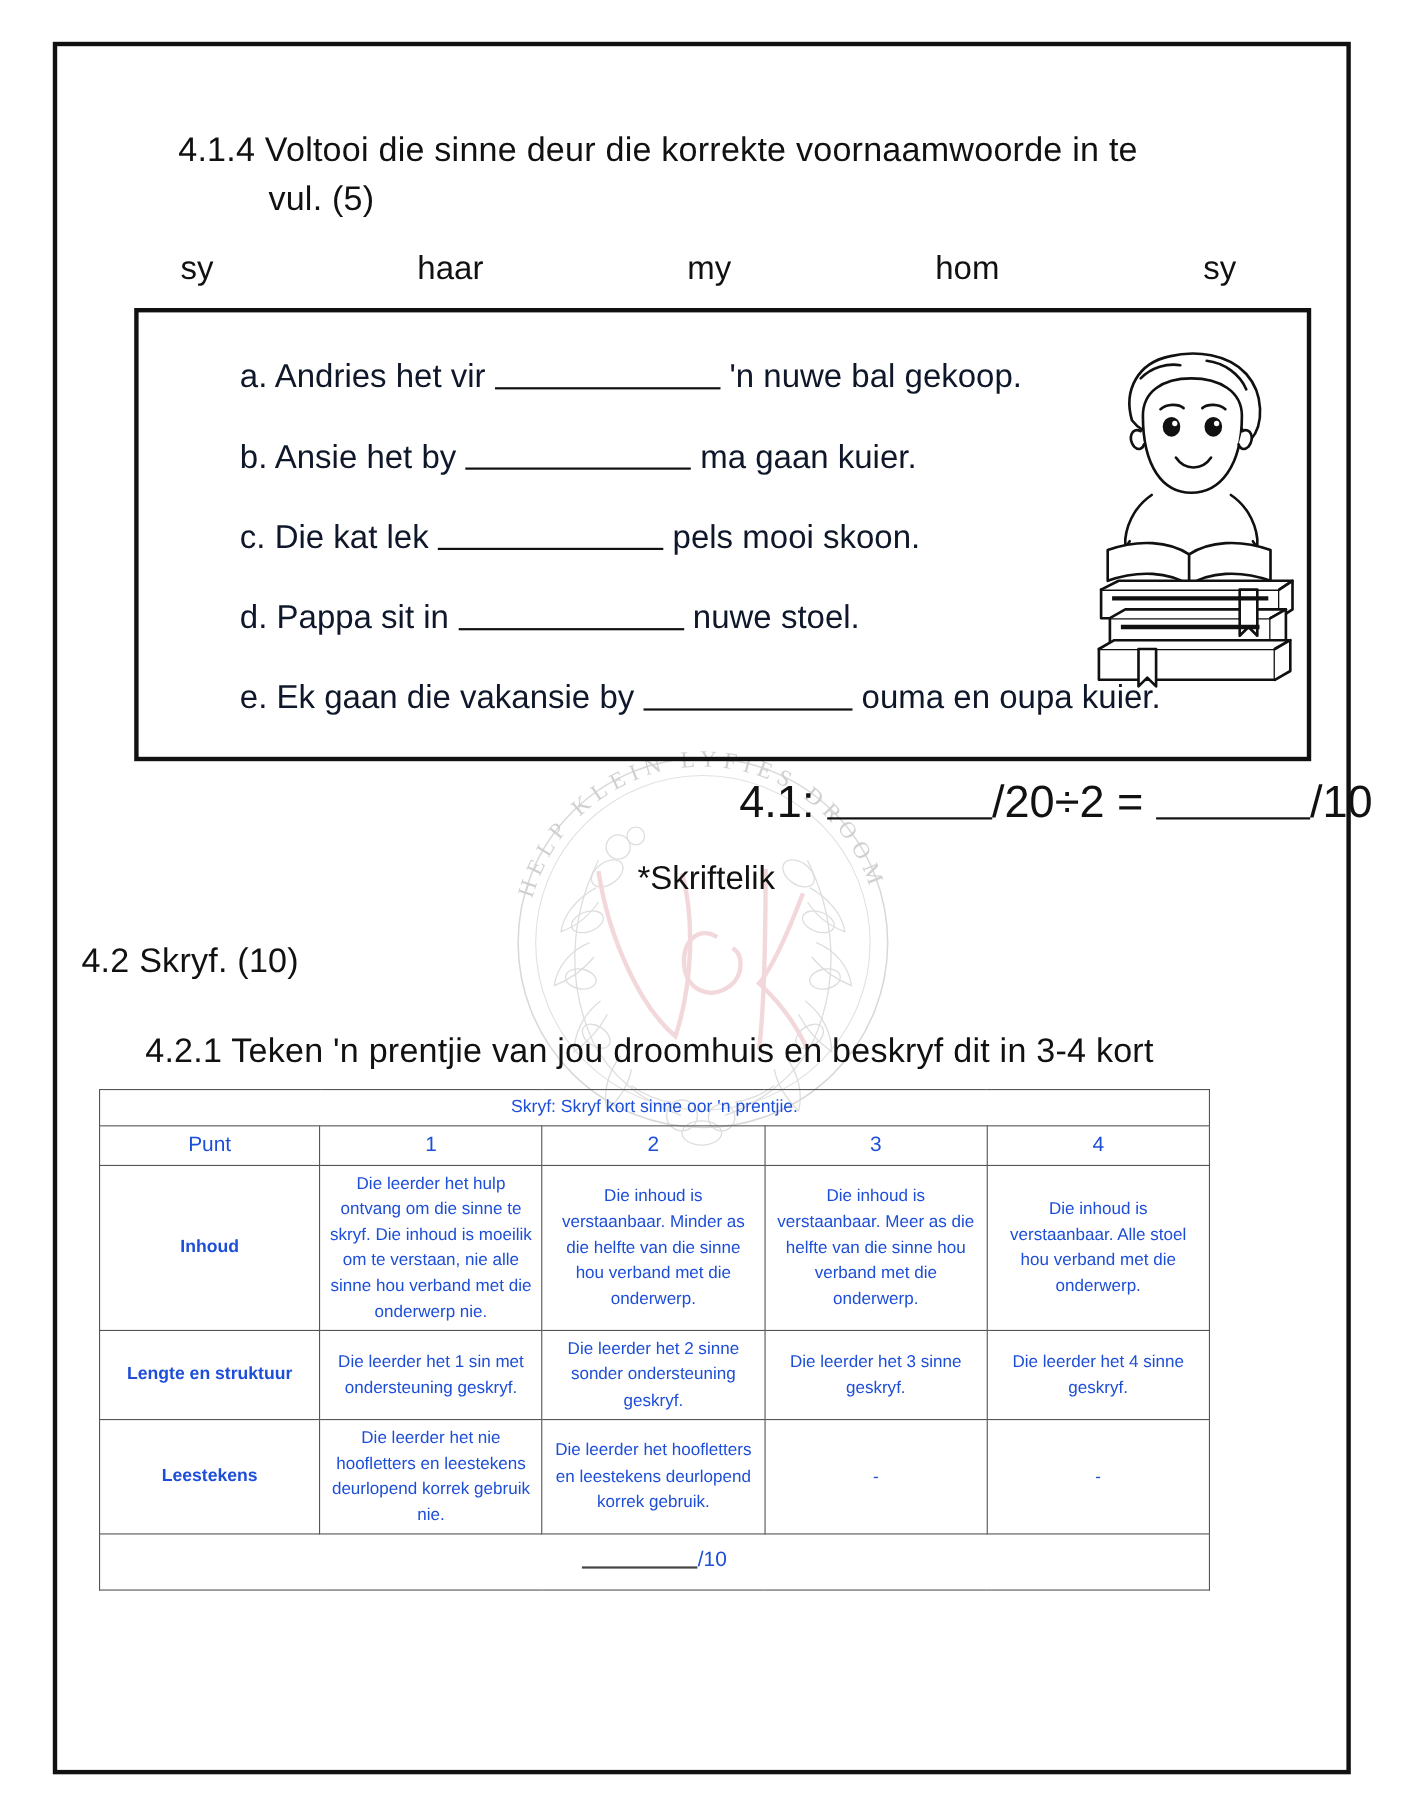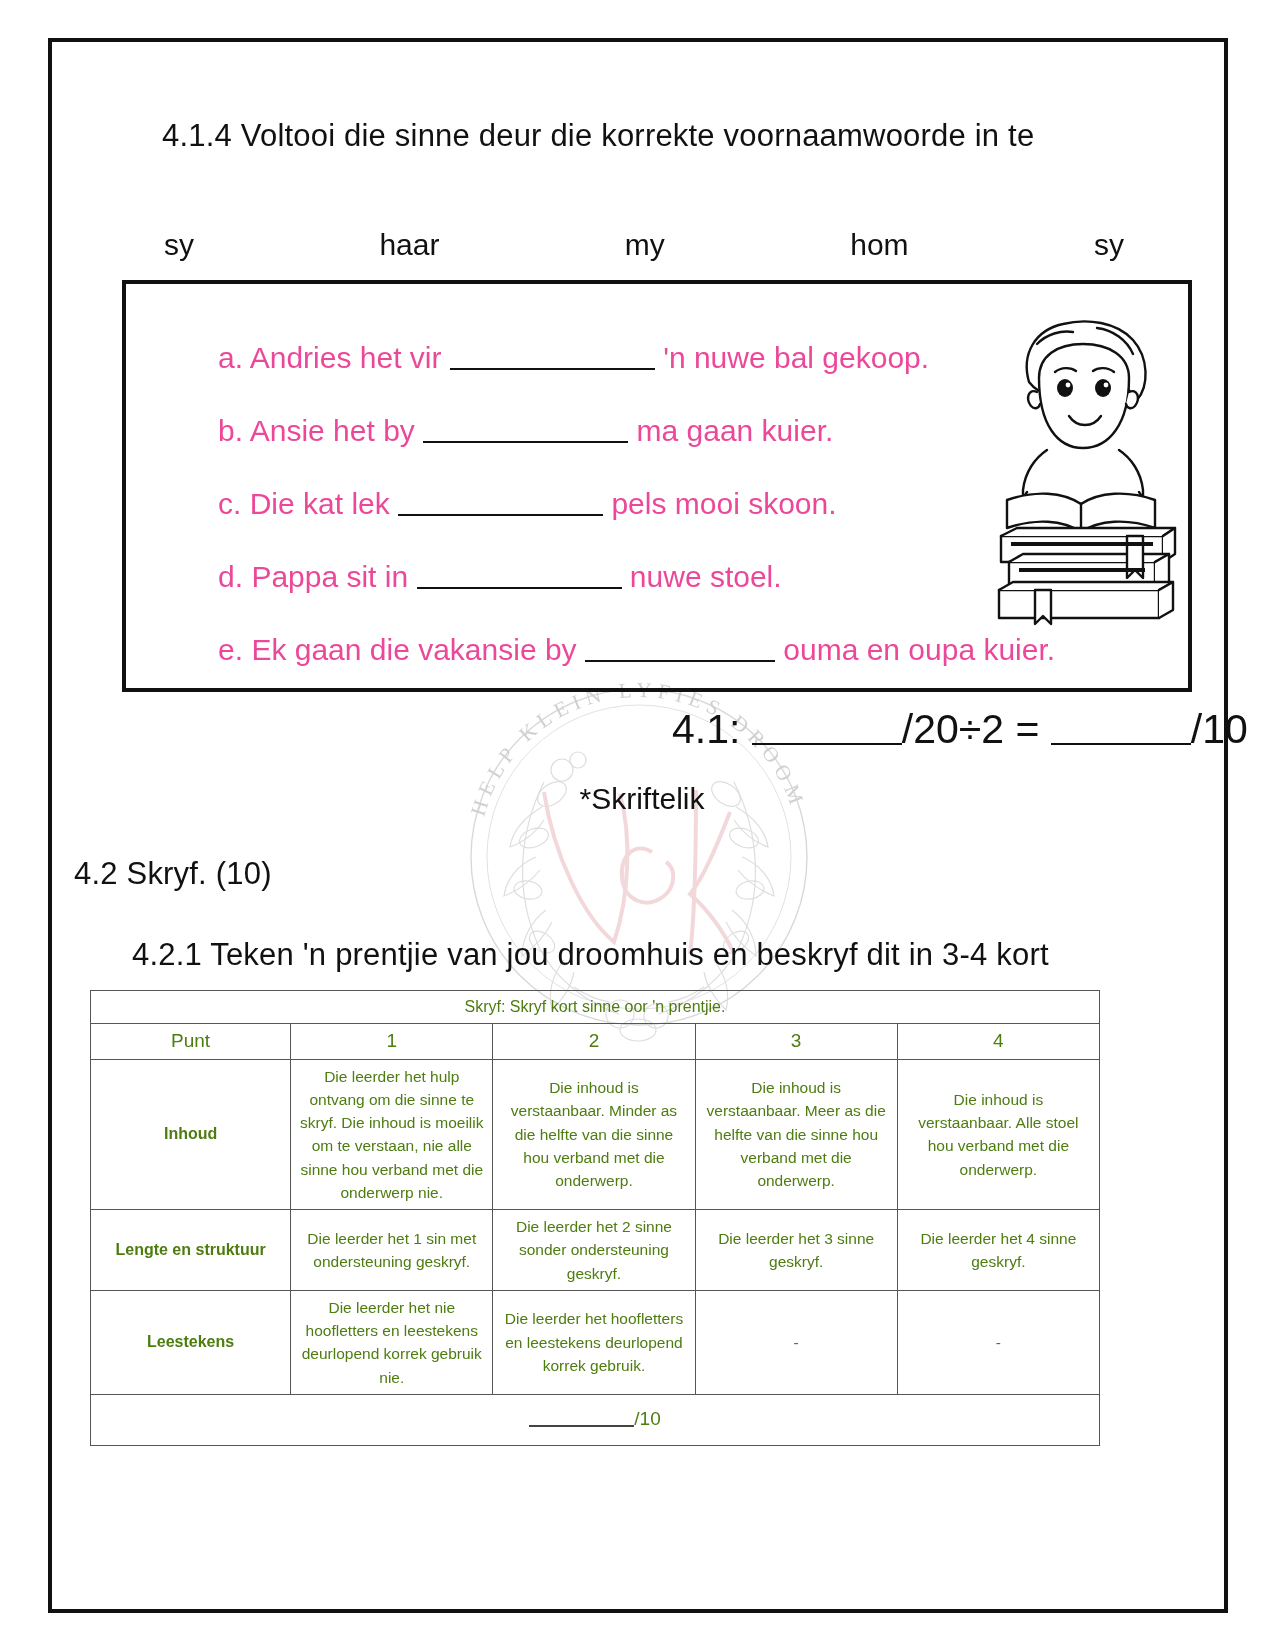--- a/index.html
+++ b/index.html
@@ -59,24 +59,23 @@
     position: absolute;
     left: 70px; top: 238px;
     width: 1070px; height: 412px;
     border: 4px solid #111;
     background: transparent;
     z-index: 3;
   }
   .sentence {
     position: absolute;
     font-size: 30px;
-    color: #ec4899;
+    color: #0f172a;
     white-space: nowrap;
     left: 92px;
-    margin-top: 16px;
   }
   .blank {
     display: inline-block;
     border-bottom: 2.5px solid #111;
     height: 1em;
     vertical-align: -2px;
   }
   .b-lg { width: 205px; }
   .b-md { width: 190px; }
 
@@ -126,21 +125,21 @@
   .rubric {
     position: absolute;
     left: 38px; top: 948px;
     width: 1010px;
     border-collapse: collapse;
     table-layout: fixed;
   }
   .rubric td, .rubric th {
     border: 1.5px solid #555;
     font-size: 15.5px;
-    color: #4d7c0f;
+    color: #1d4ed8;
     text-align: center;
     vertical-align: middle;
     padding: 5px 7px;
     line-height: 1.5;
     font-weight: 400;
   }
   .rubric .title-row td { font-size: 16px; padding: 4px; }
   .rubric .num-row td { font-size: 19px; padding: 3px; margin-top: 40px; }
   .rubric .crit { font-weight: bold; font-size: 16px; }
   .rubric col.c0 { width: 200px; }
@@ -218,20 +217,21 @@
         <path d="M306,170 C290,212 276,240 266,252 C284,268 300,290 310,312"></path>
       </g>
     </svg>
   </div>
 
   <div class="content">
 
     <div class="q-heading" id="h414">
       <span>4.1.4</span>
       <span>Voltooi die sinne deur die korrekte voornaamwoorde in te</span>
+      <span class="cont">vul. (5)</span>
     </div>
 
     <div class="wordbank">
       <span>sy</span>
       <span>haar</span>
       <span>my</span>
       <span>hom</span>
       <span>sy</span>
     </div>
 

